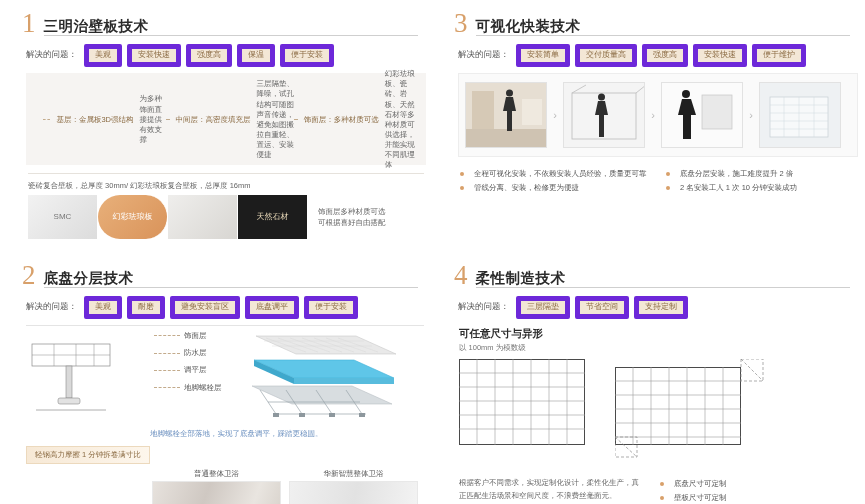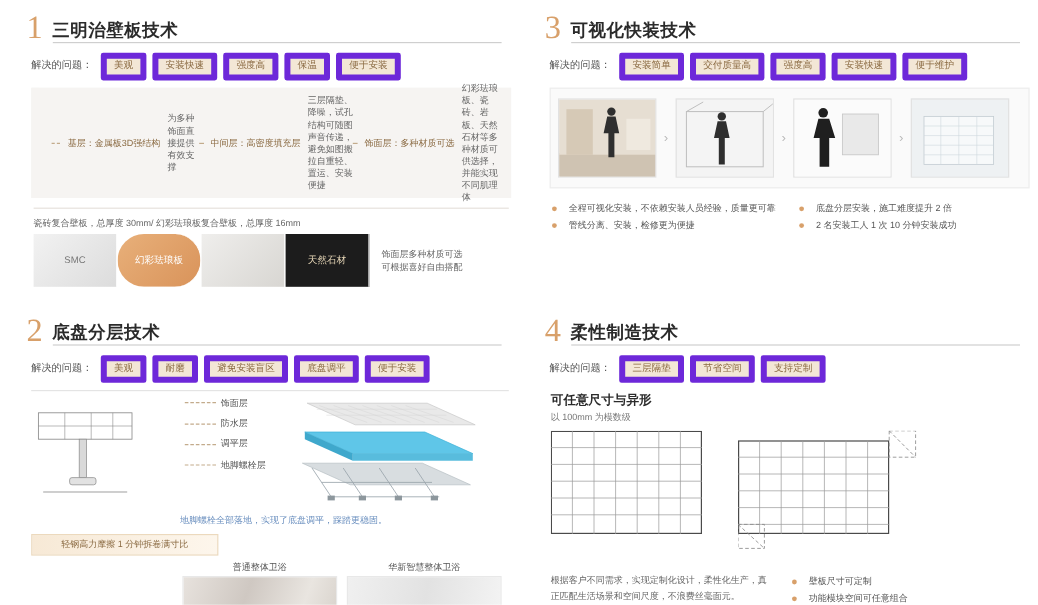--- a/index.html
+++ b/index.html
@@ -176,21 +176,21 @@
     font-size: 7.5px;
     color: #6a8fbf;
     margin: 4px 0 4px 128px;
   }
   .q2-badge {
     display: inline-block;
     font-size: 7.5px;
     color: #8a6a42;
     background: linear-gradient(90deg,#f7e9d6,#fdf6ec);
     border: 1px solid #ecd9bd;
-    padding: 3px 24px;
+    padding: 3px 8px;
     margin-left: 4px;
   }
   .q2-photos {
     display: flex;
     gap: 8px;
     margin: 5px 0 0 4px;
   }
   .photo-col { width: 140px; }
   .photo-cap {
     font-size: 7.5px;
@@ -608,20 +608,24 @@
           </g>
         </svg>
       </div>
     </div>
 
     <div class="q4-bullets">
       <div class="q4-note">根据客户不同需求，实现定制化设计，柔性化生产，真正匹配生活场景和空间尺度，不浪费丝毫面元。</div>
       <div class="bul-col">
         <div class="bullet">
             <span class="dot"></span>
+            <span>底盘尺寸可定制</span>
+          </div>
+        <div class="bullet">
+            <span class="dot"></span>
             <span>壁板尺寸可定制</span>
           </div>
         <div class="bullet">
             <span class="dot"></span>
             <span>功能模块空间可任意组合</span>
           </div>
       </div>
     </div>
   </div>
 

